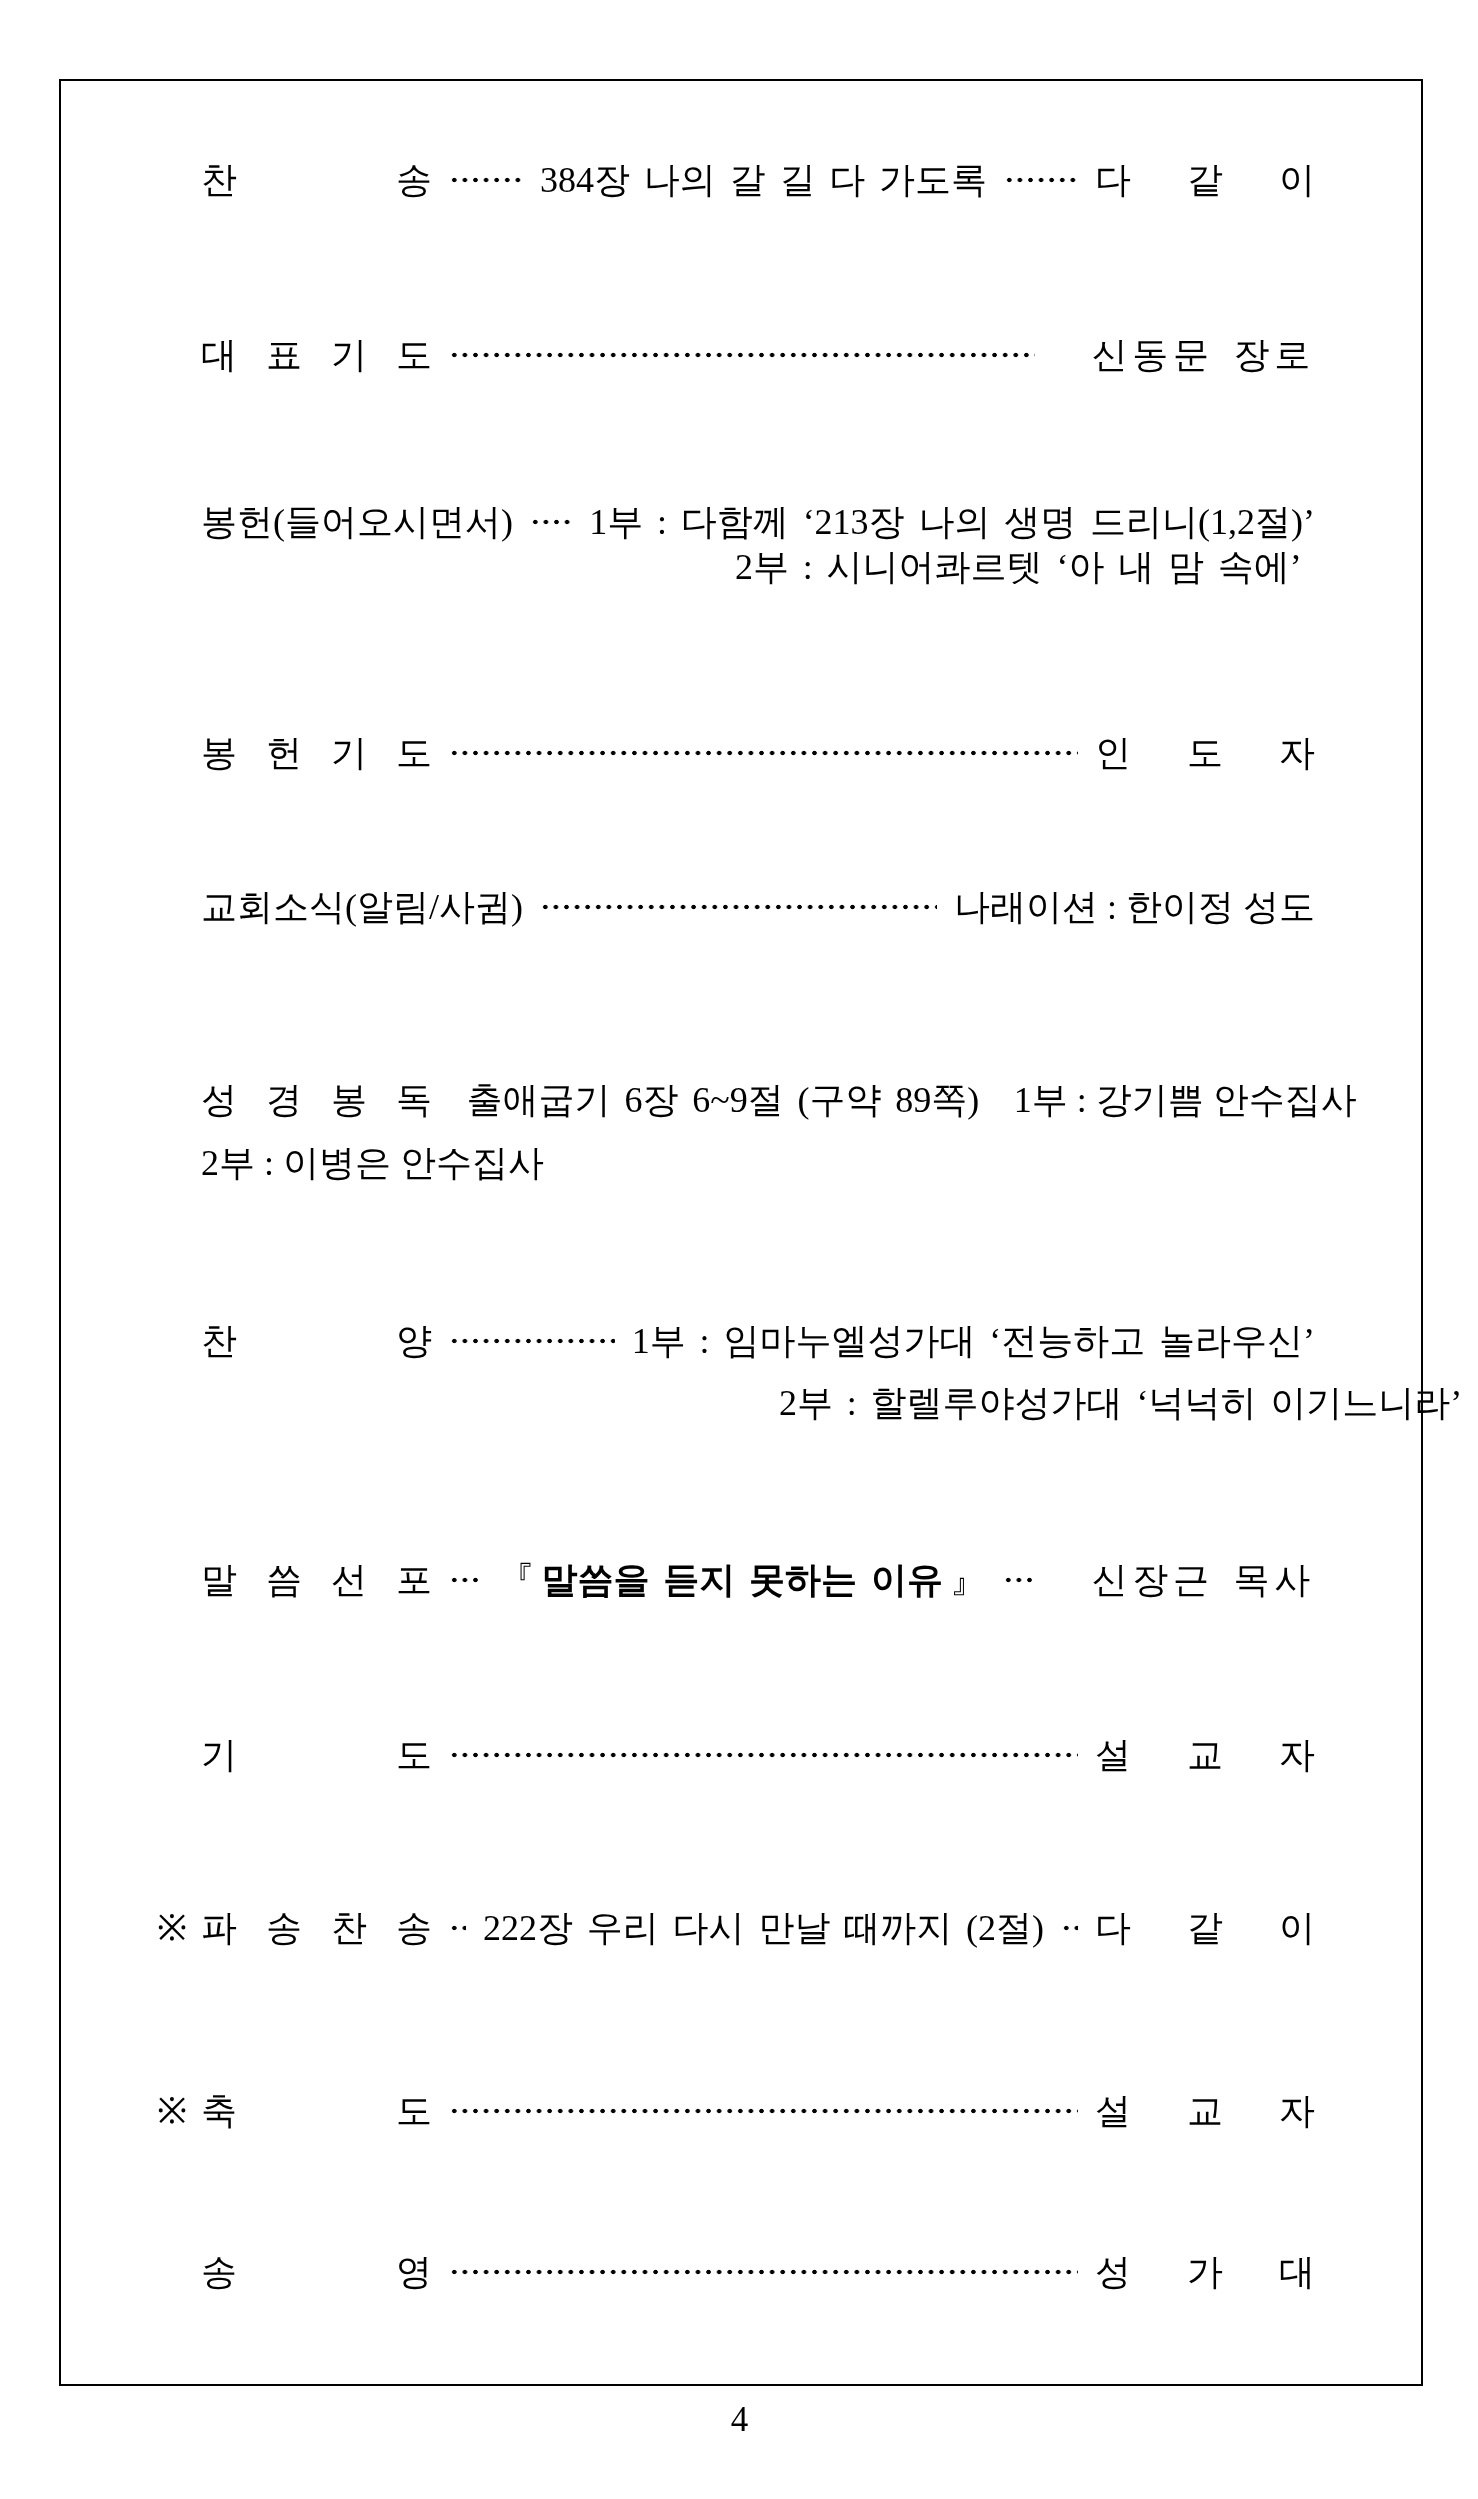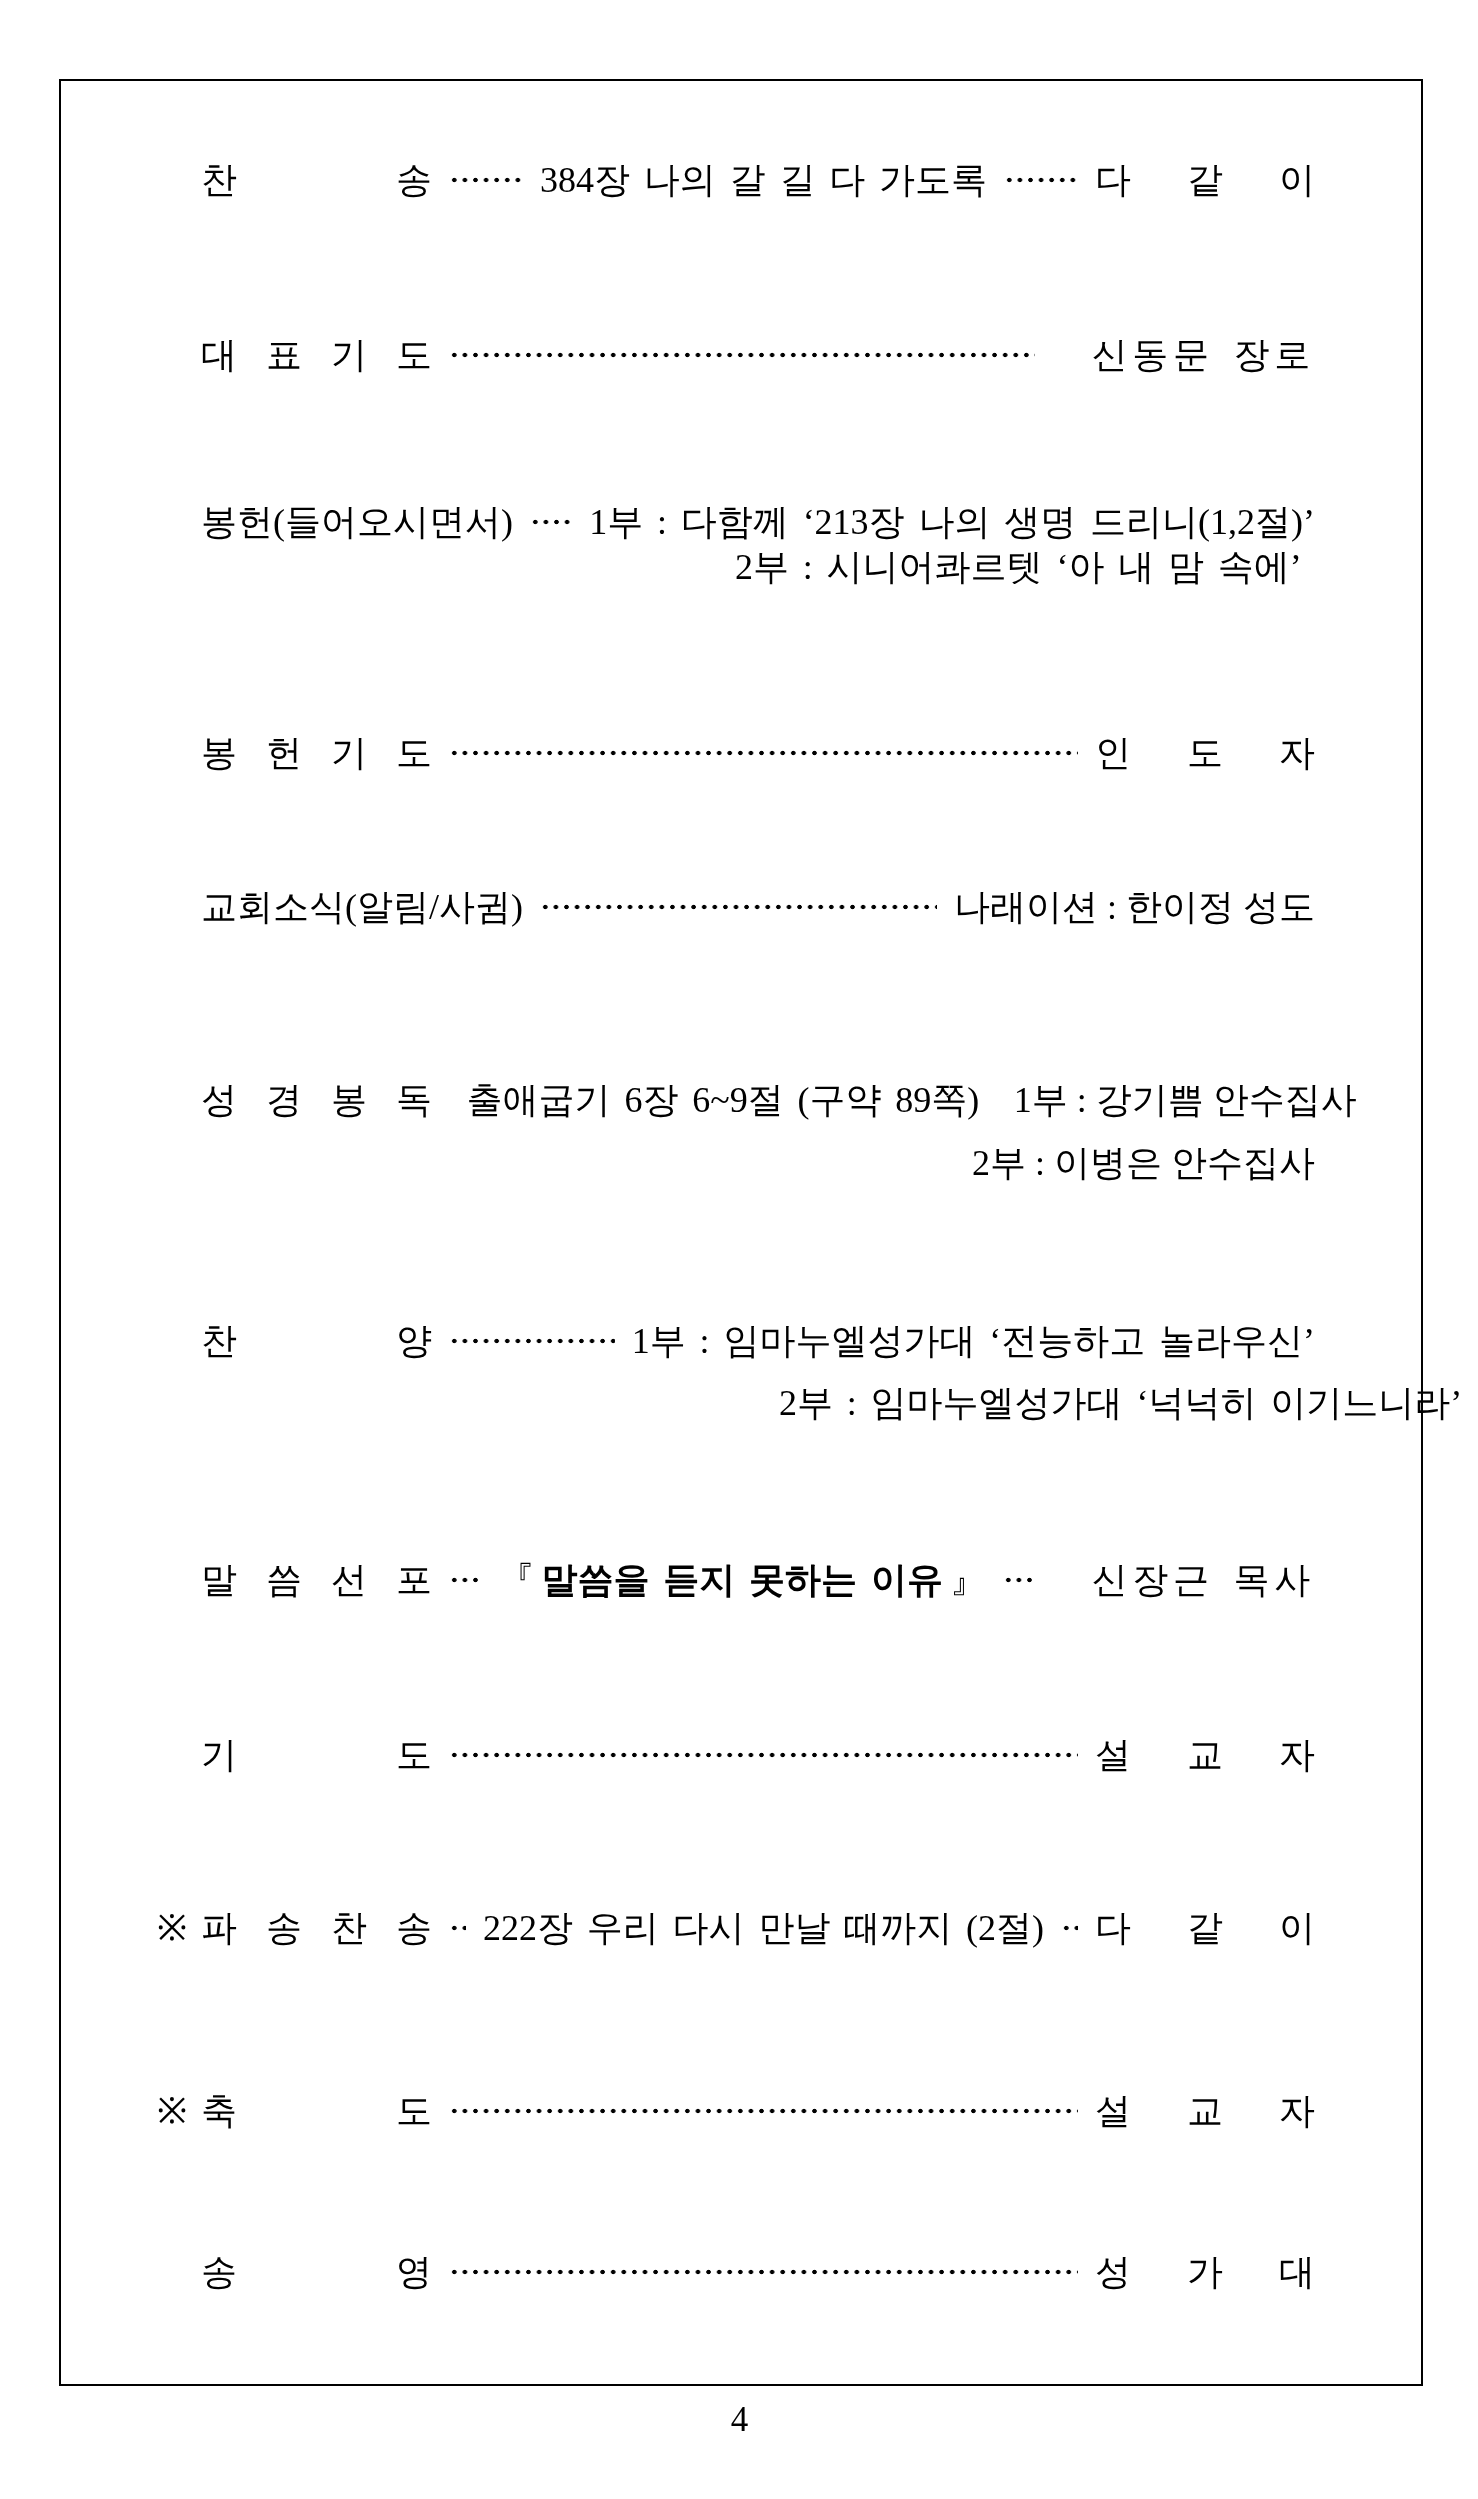--- a/index.html
+++ b/index.html
@@ -33,21 +33,21 @@
     background-size:10.6px 5.8px;
     background-repeat:repeat-x;
     background-position:0 50%;
     align-self:center;
   }
   .content{flex:none;white-space:nowrap;word-spacing:4.8px;}
   .name{flex:none;width:220px;}
   .name-nat{flex:none;white-space:nowrap;letter-spacing:4.8px;word-spacing:5.8px;margin-left:39px;}
   .name-plain{flex:none;white-space:nowrap;}
   .marker{position:absolute;left:-44px;top:0;height:46px;line-height:46px;}
-  .right-row{justify-content:flex-end;}
+  .right-row{}
   .sermon-inner{font-weight:bold;margin:0 7px;}
   .footer{
     position:absolute;top:2400px;left:0;width:100%;
     text-align:center;font-size:35px;
   }
 </style>
 </head>
 <body>
 
 <div class="page">
@@ -127,21 +127,21 @@
 
     <div class="row" style="top:1237px">
       <div class="label spread">
           <span>찬</span>
           <span>양</span>
         </div>
       <div class="leader"></div>
       <div class="content">1부 : 임마누엘성가대 ‘전능하고 놀라우신’</div>
     </div>
     <div class="row" style="top:1299px;left:718px">
-      <div class="content">2부 : 임마누엘성가대 ‘넉넉히 이기느니라’</div>
+      <div class="content">2부 : 할렐루야성가대 ‘넉넉히 이기느니라’</div>
     </div>
 
     <div class="row" style="top:1476px">
       <div class="label spread">
           <span>말</span>
           <span>씀</span>
           <span>선</span>
           <span>포</span>
         </div>
       <div class="leader"></div>

